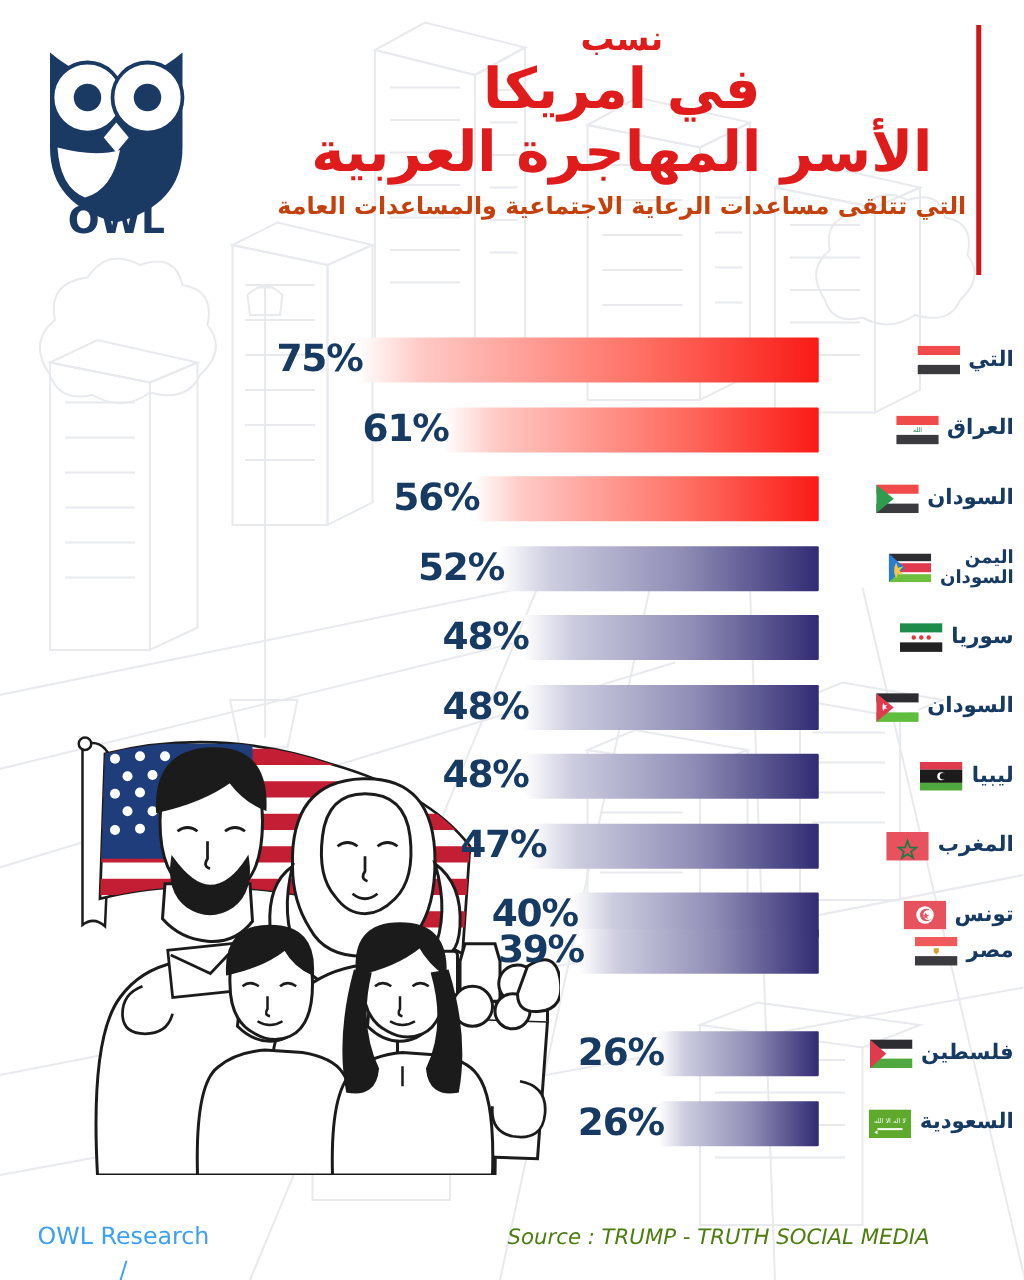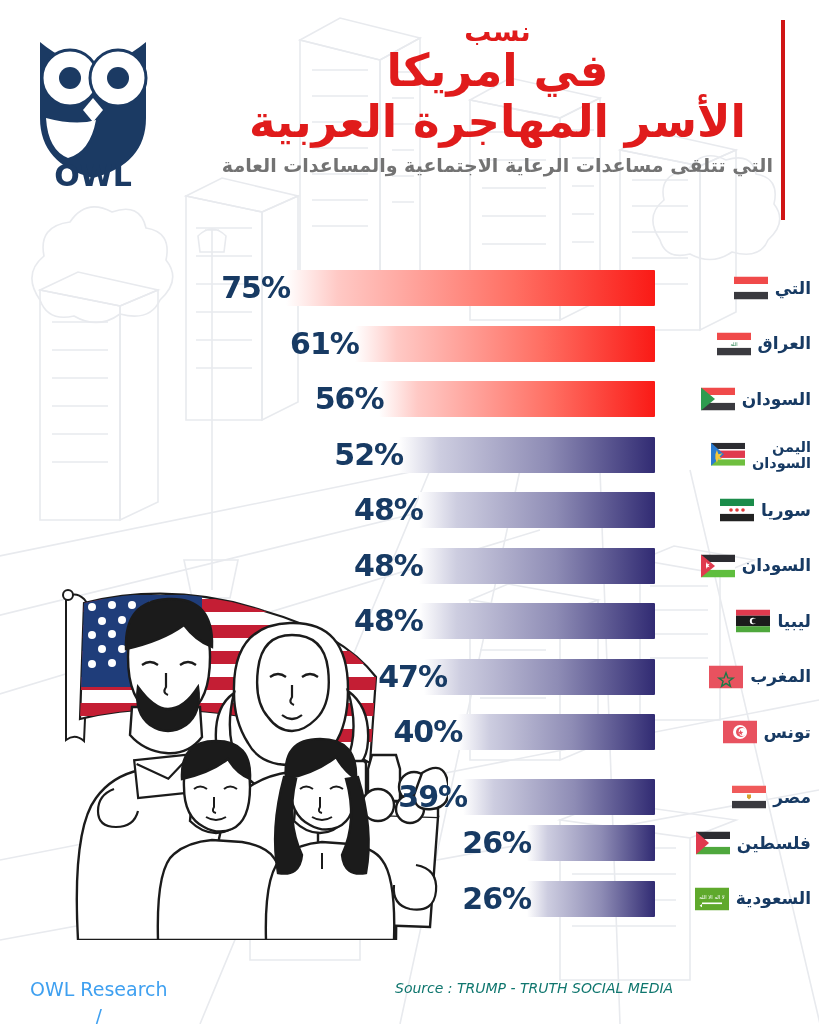--- a/index.html
+++ b/index.html
@@ -28,21 +28,21 @@
     color:#E01B1B; font-size:27px; font-weight:bold;
     line-height:1.05; letter-spacing:0px;
     font-family:"DejaVu Sans", sans-serif;
   }
   .t-main {
     color:#E01B1B; font-size:45px; font-weight:bold;
     line-height:1.12; white-space:nowrap;
     font-family:"DejaVu Sans", sans-serif;
   }
   .t-sub {
-    color:#737373; font-size:19px; font-weight:bold;
+    color:#c2410c; font-size:19px; font-weight:bold;
     line-height:1.3; margin-top:6px; white-space:nowrap;
     font-family:"DejaVu Sans", sans-serif;
   }
   #title-rule {
     position:absolute; right:34px; top:20px;
     width:4px; height:200px; background:#D01515;
   }
 
   
   #chart { position:absolute; left:0; top:270px; width:819px; height:670px; z-index:4; }
@@ -75,22 +75,22 @@
   #brand {
     position:absolute; left:30px; top:18px;
     display:flex; align-items:center; gap:5px;
     color:#3FA0F0; font-size:19px;
     font-family:"DejaVu Sans", sans-serif;
     flex-direction:column;
   }
   #brand .slash { color:#3FA0F0; margin:0 2px; }
   .soc { width:19px; height:19px; display:block; }
   #source {
-    position:absolute; left:395px; top:20px;
-    color:#0f766e; font-size:14px; font-style:italic;
+    position:absolute; left:406px; top:20px;
+    color:#4d7c0f; font-size:17px; font-style:italic;
     font-family:"DejaVu Sans", sans-serif; white-space:nowrap;
   }
 </style>
 </head>
 <body>
 
 <svg id="bg-city" viewBox="0 0 819 1024" preserveAspectRatio="none">
   <g stroke="#E8EAEE" stroke-width="1.6" fill="none">
 
     <path d="M300 40 L300 300 L380 300 L380 60 Z"></path>
@@ -411,21 +411,21 @@
           <rect width="34" height="6.2" y="16.8" fill="#4FA83D"></rect>
           <circle cx="17" cy="11.5" r="3.2" fill="#fff"></circle>
           <circle cx="18.4" cy="11.5" r="2.6" fill="#1B1B1B"></circle>
         </svg>
       </div>
     </div>
     <div class="row" style="top: 388.5px; height: 36px;">
       <div class="track" style="width: 492px;">
         <div class="bar blue" style="width: 231.24px;"></div>
       </div>
-      <div class="pct" style="right: 372px;">47%</div>
+      <div class="pct" style="right: 382px;">47%</div>
       <div class="label">
         <div class="cname">
           <div>المغرب</div>
         </div>
         <svg class="flag" viewBox="0 0 34 23">
           <rect width="34" height="23" fill="#E8525F"></rect>
           <path d="M17 7.2 l1.9 5.2 l5.2 0.2 l-4.2 3.2 l1.5 5 l-4.4 -3 l-4.4 3 l1.5 -5 l-4.2 -3.2 l5.2 -0.2 Z" fill="none" stroke="#1B7A46" stroke-width="1.4"></path>
         </svg>
       </div>
     </div>
@@ -440,21 +440,21 @@
         </div>
         <svg class="flag" viewBox="0 0 34 23">
           <rect width="34" height="23" fill="#E8525F"></rect>
           <circle cx="17" cy="11.5" r="7" fill="#fff"></circle>
           <circle cx="18" cy="11.5" r="5" fill="#E8525F"></circle>
           <circle cx="19.6" cy="11.5" r="4" fill="#fff"></circle>
           <path d="M17.6 9.3 l0.7 2 l2.1 0.1 l-1.7 1.3 l0.6 2 l-1.7 -1.2 l-1.7 1.2 l0.6 -2 l-1.7 -1.3 l2.1 -0.1 Z" fill="#E8525F"></path>
         </svg>
       </div>
     </div>
-    <div class="row" style="top: 509px; height: 36px;">
+    <div class="row" style="top: 473px; height: 36px;">
       <div class="track" style="width: 492px;">
         <div class="bar blue" style="width: 191.88px;"></div>
       </div>
       <div class="pct" style="right: 351.88px;">39%</div>
       <div class="label">
         <div class="cname">
           <div>مصر</div>
         </div>
         <svg class="flag" viewBox="0 0 34 23">
           <rect width="34" height="7.6" y="0" fill="#F05A5A"></rect>

